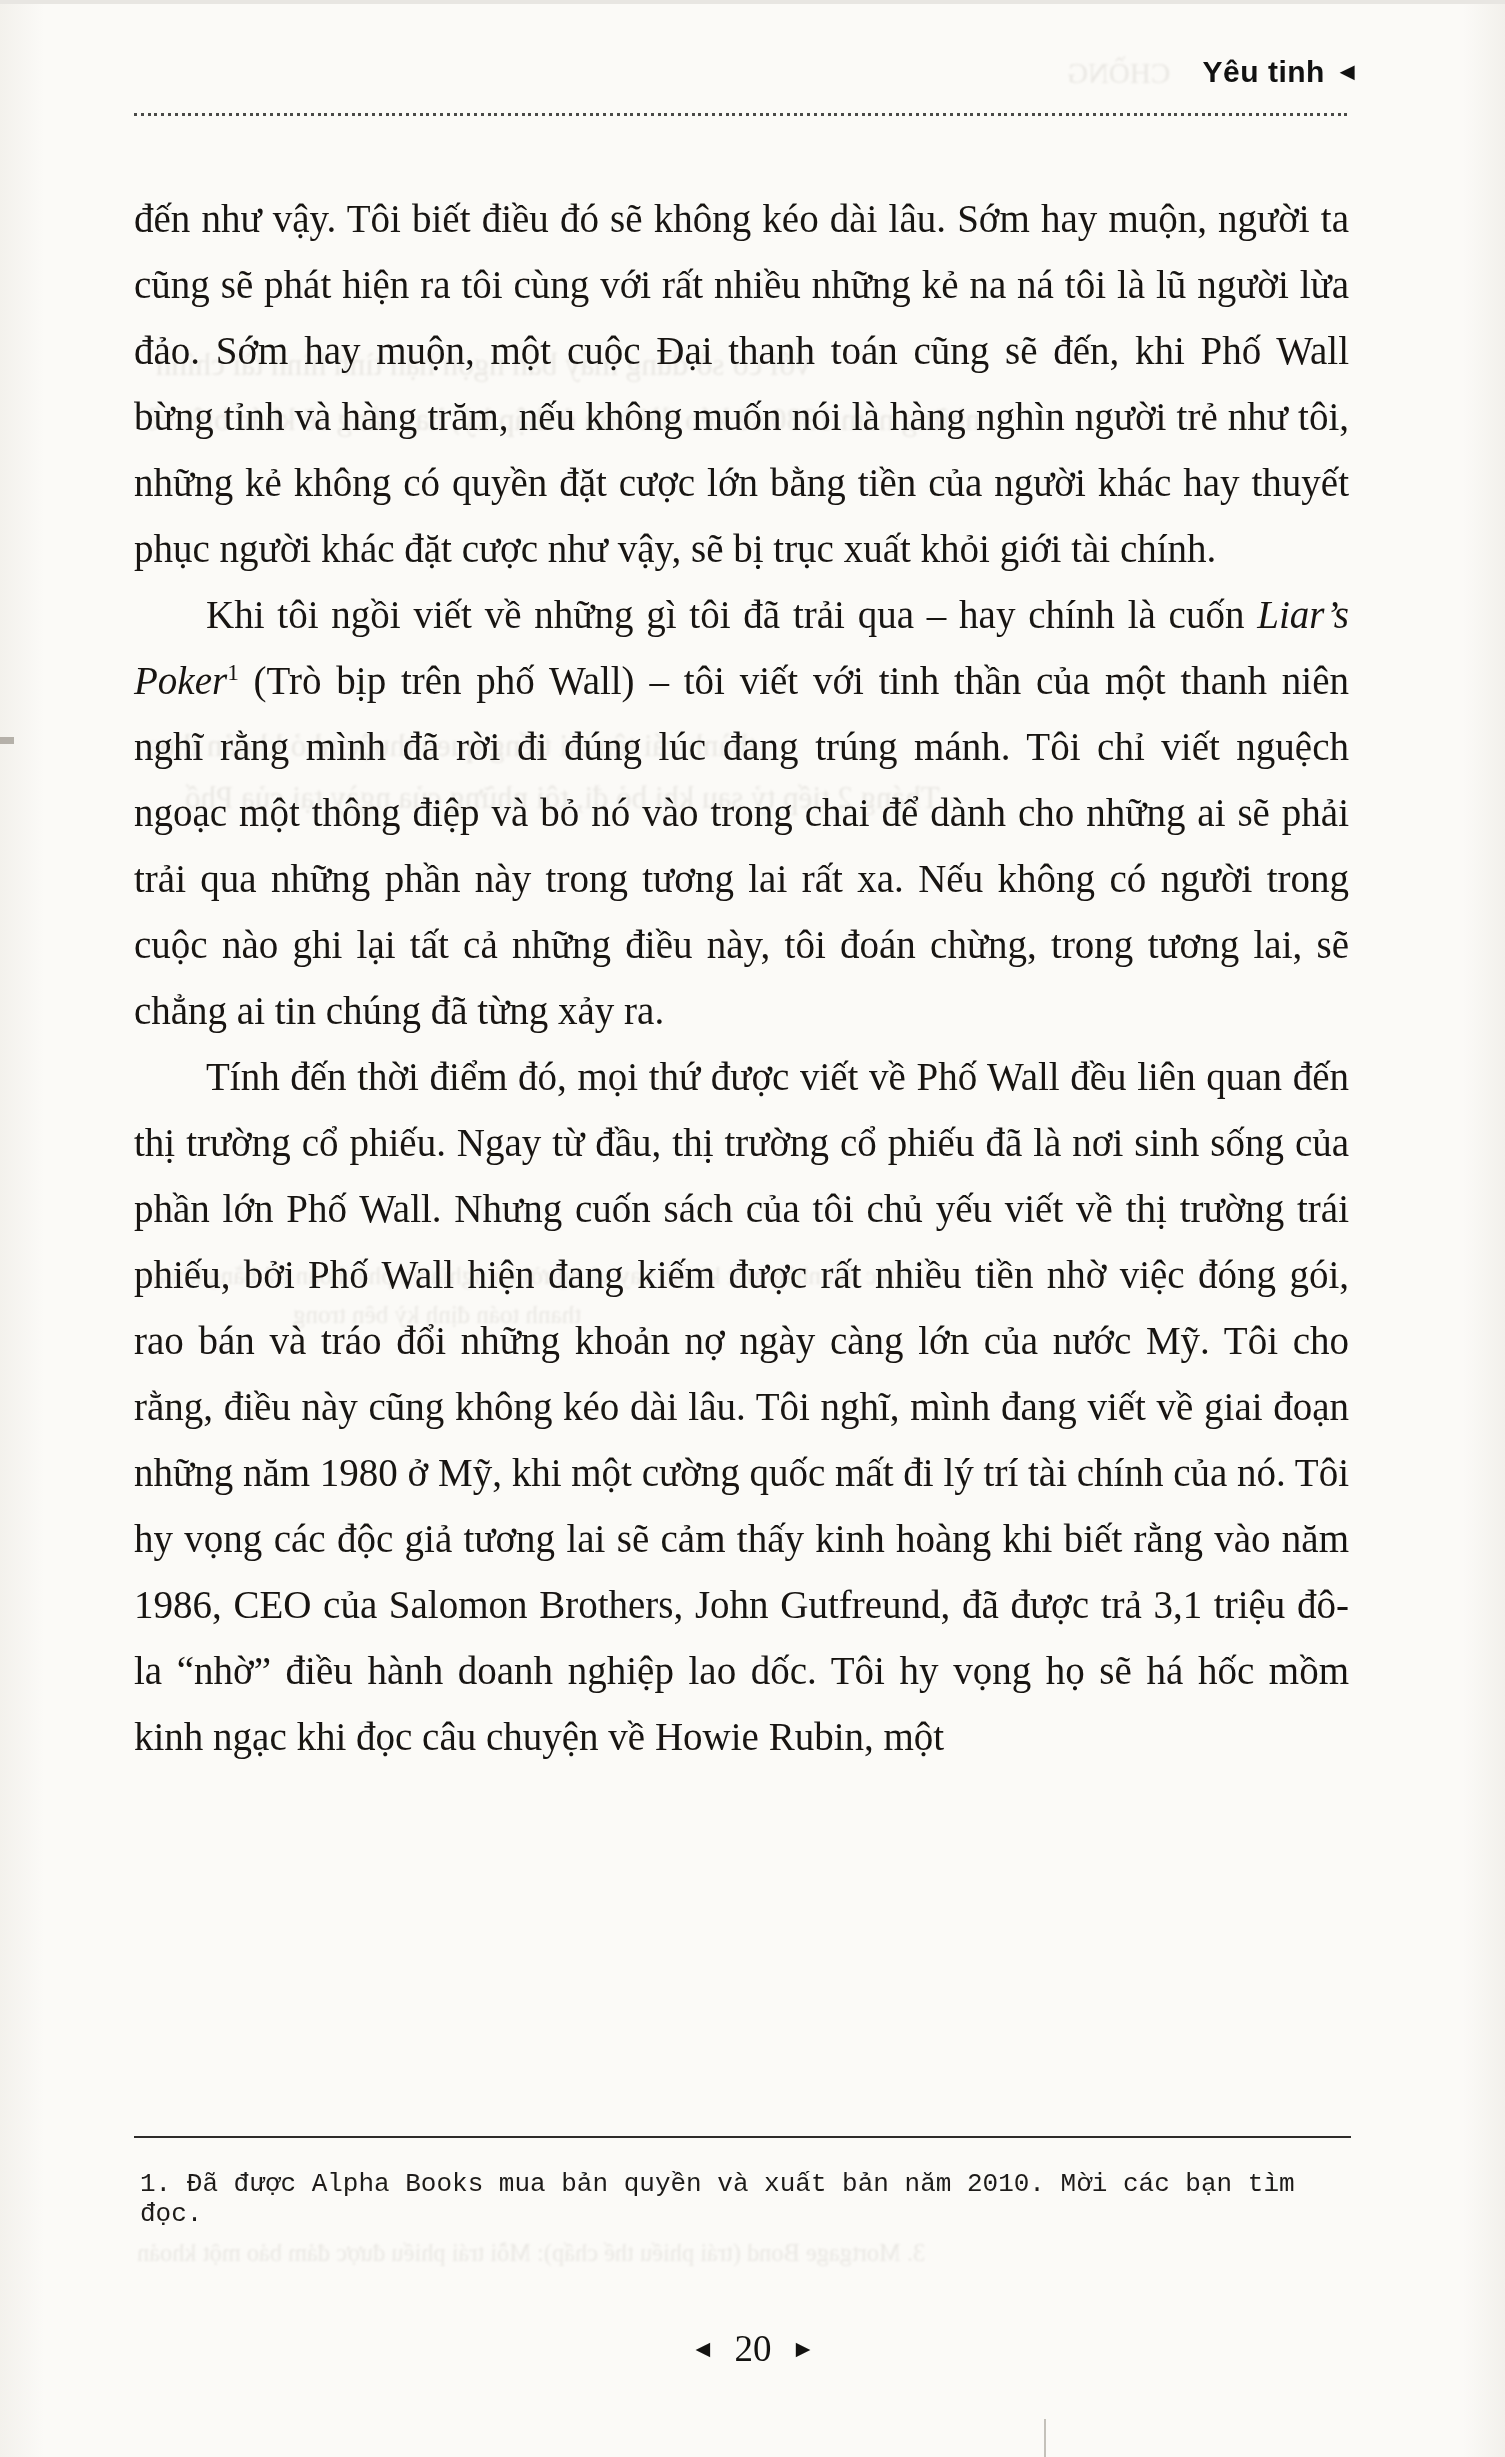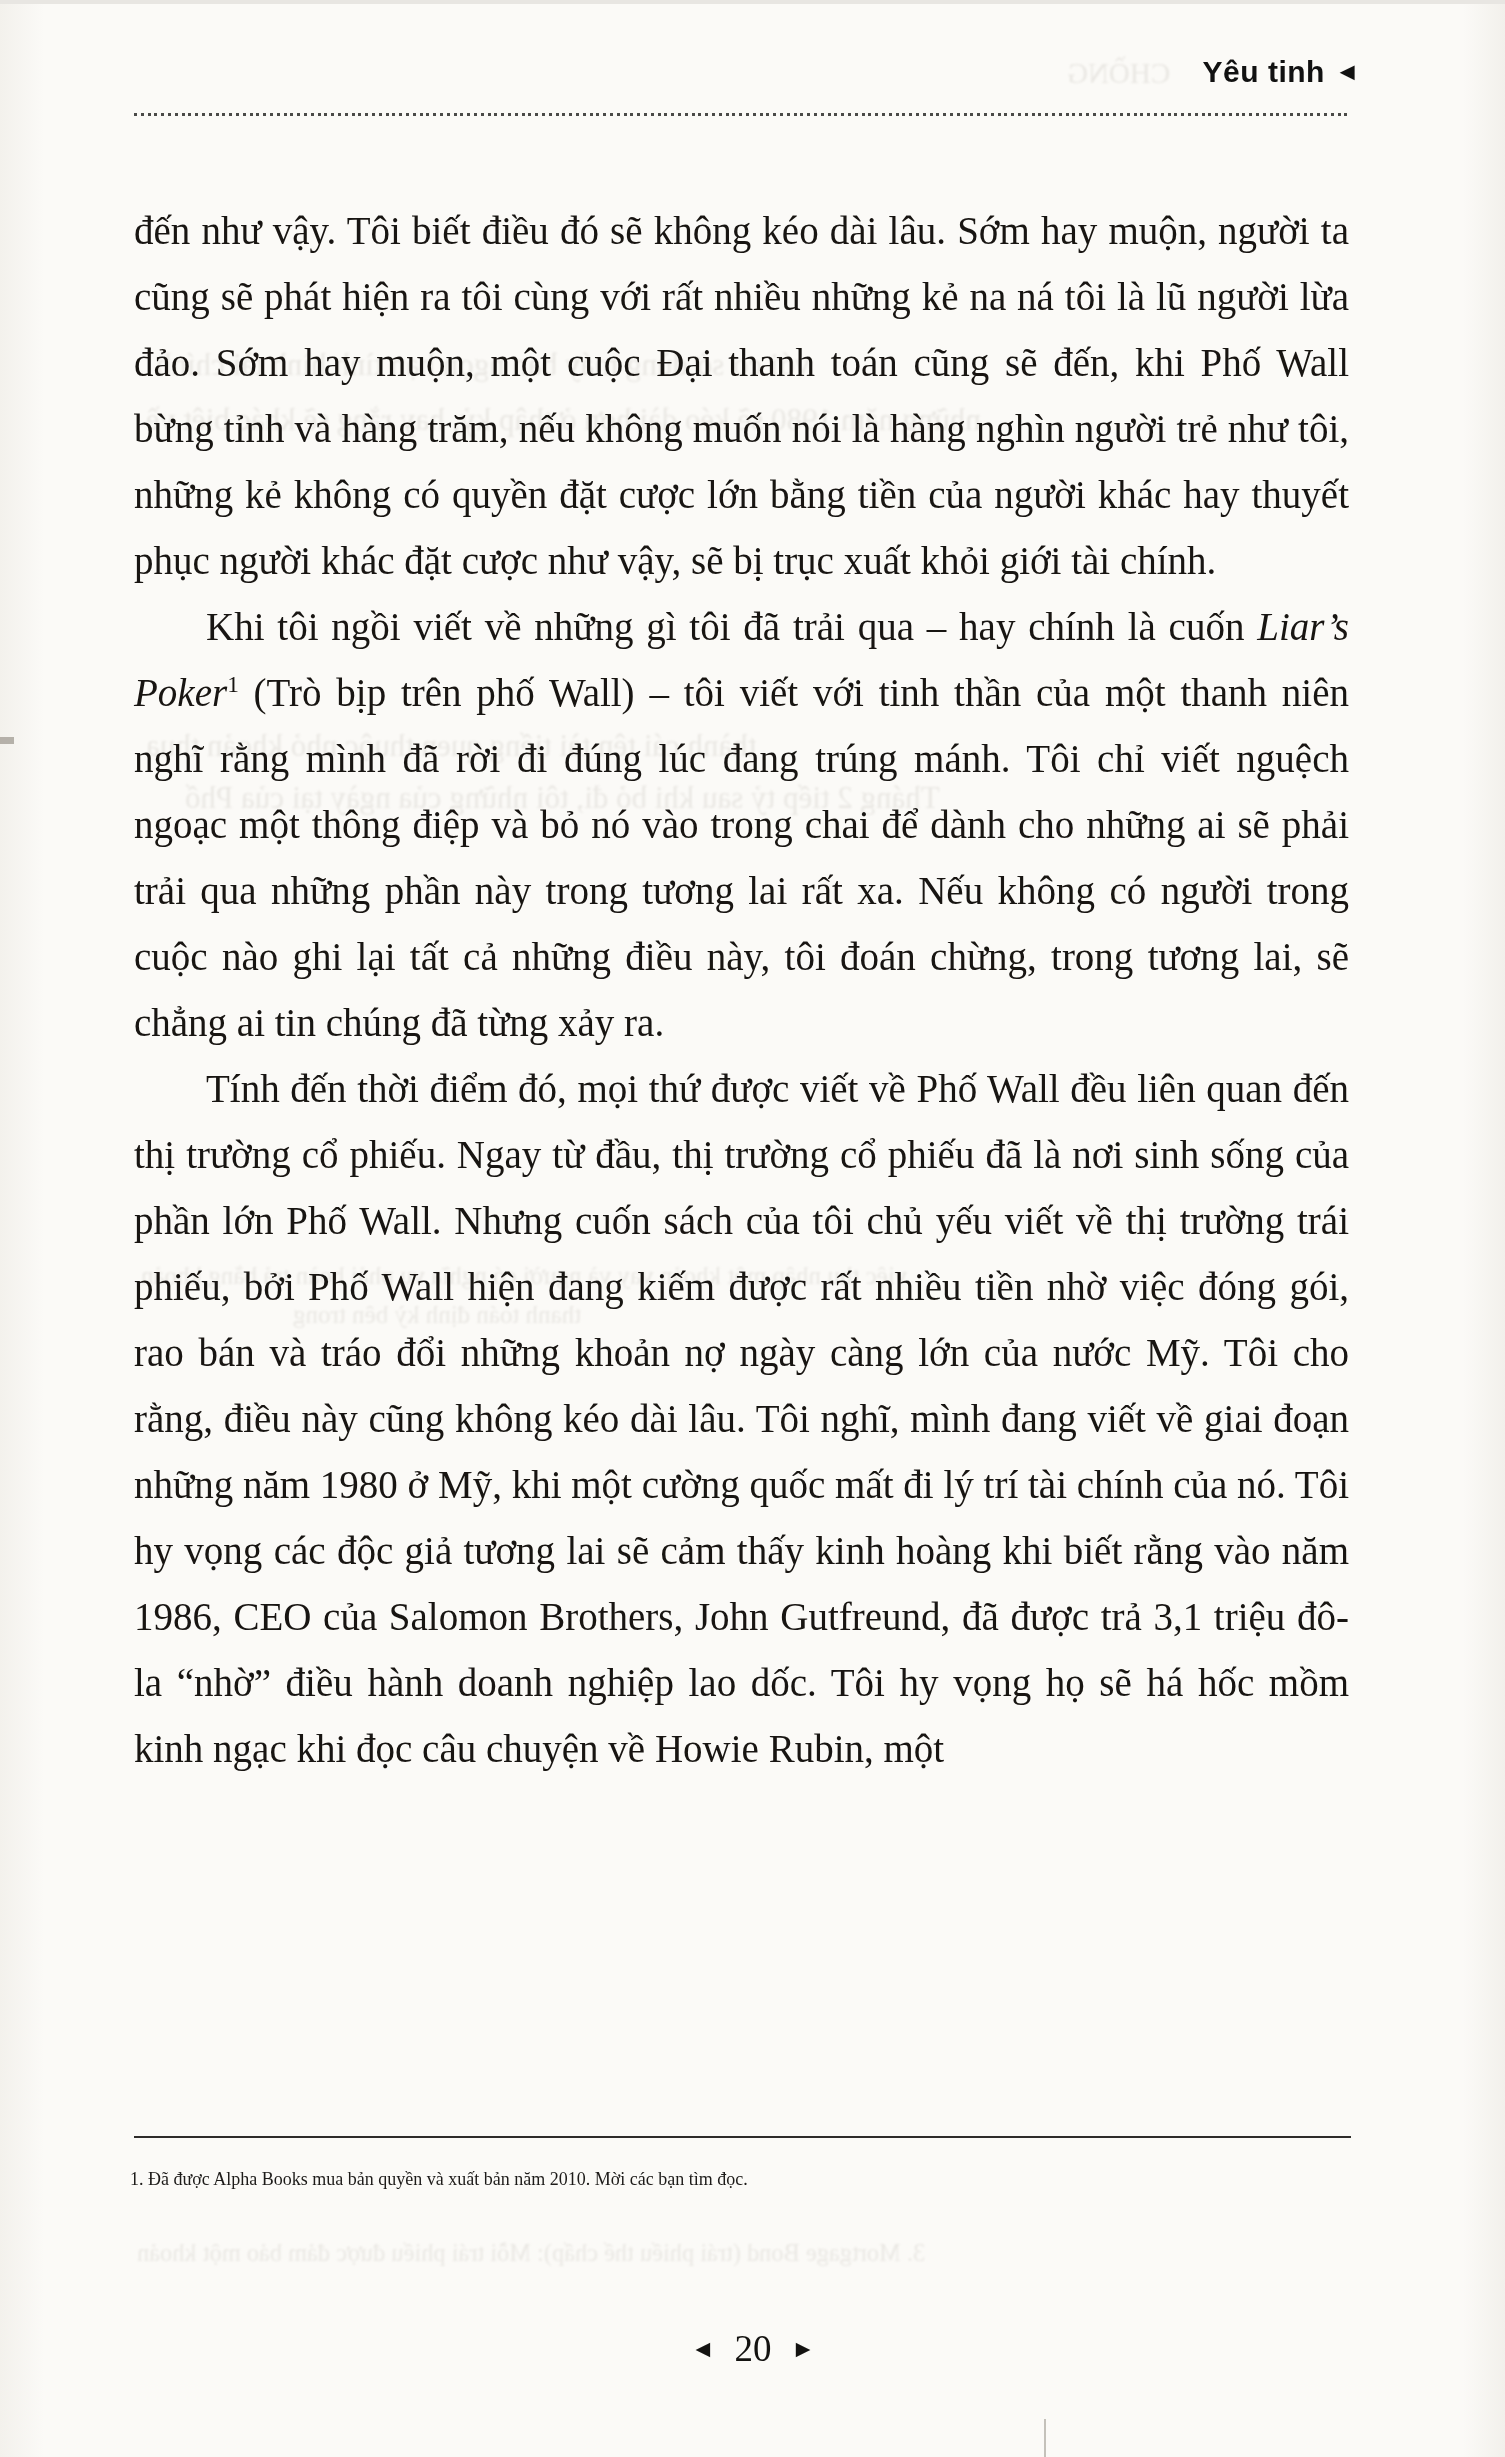--- a/index.html
+++ b/index.html
@@ -56,21 +56,21 @@
     top: 109px;
     left: 134px;
     width: 1217px;
     height: 2.9px;
     background-image: repeating-linear-gradient(90deg, #4a4a48 0 2.9px, transparent 2.9px 6.8px);
   }
 
   
   .body-text {
     position: absolute;
-    top: 194px;
+    top: 182px;
     left: 134px;
     width: 1215px;
     font-size: 39px;
     line-height: 66px;
     text-align: justify;
     color: #181512;
   }
   .body-text p { margin: 0; }
   .body-text p.indent { text-indent: 72px; }
   .italic { font-style: italic; }
@@ -84,24 +84,24 @@
   .footnote-rule {
     position: absolute;
     top: 2132px;
     left: 134px;
     width: 1217px;
     border-top: 2.9px solid #2e2c2a;
   }
   .footnote {
     position: absolute;
     top: 2165px;
-    left: 130px;
+    left: 140px;
     width: 1217px;
-    font-family: Liberation Serif, serif;
-    font-size: 18px;
+    font-family: Liberation Mono, monospace;
+    font-size: 26px;
     color: #1d1b19;
   }
 
   
   .page-nav {
     position: absolute;
     top: 2323px;
     left: 0;
     width: 100%;
     text-align: center;

